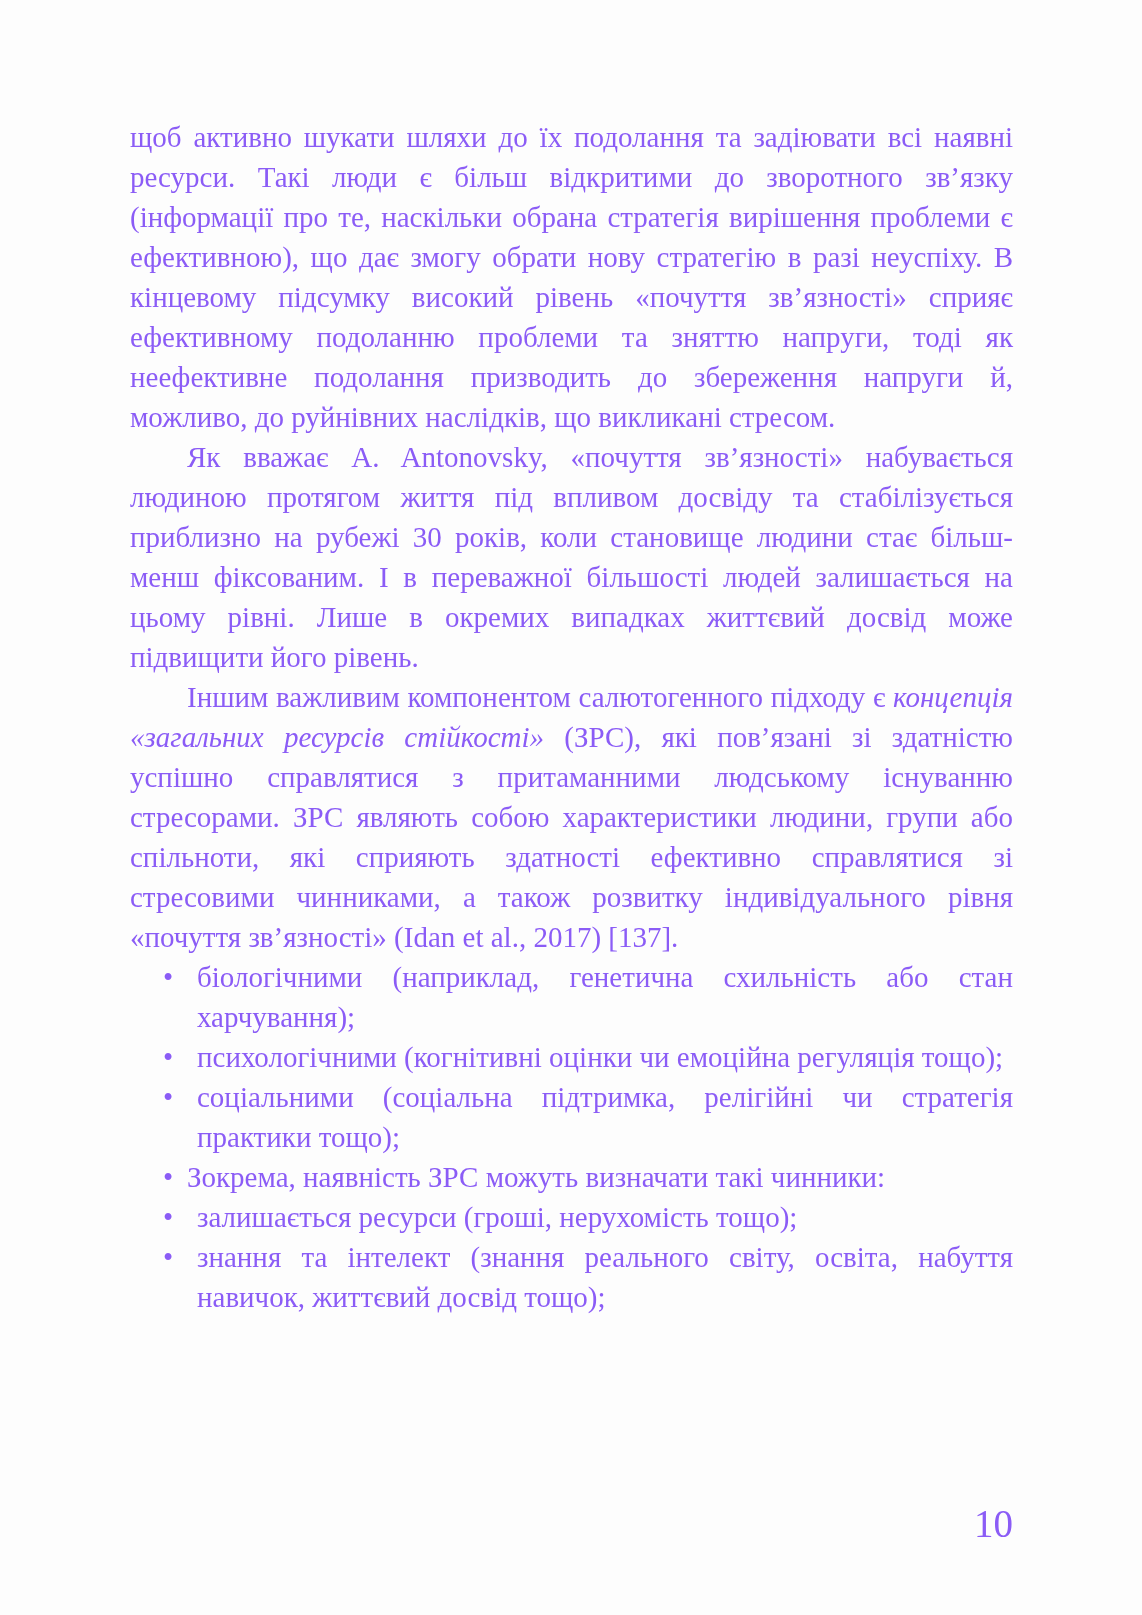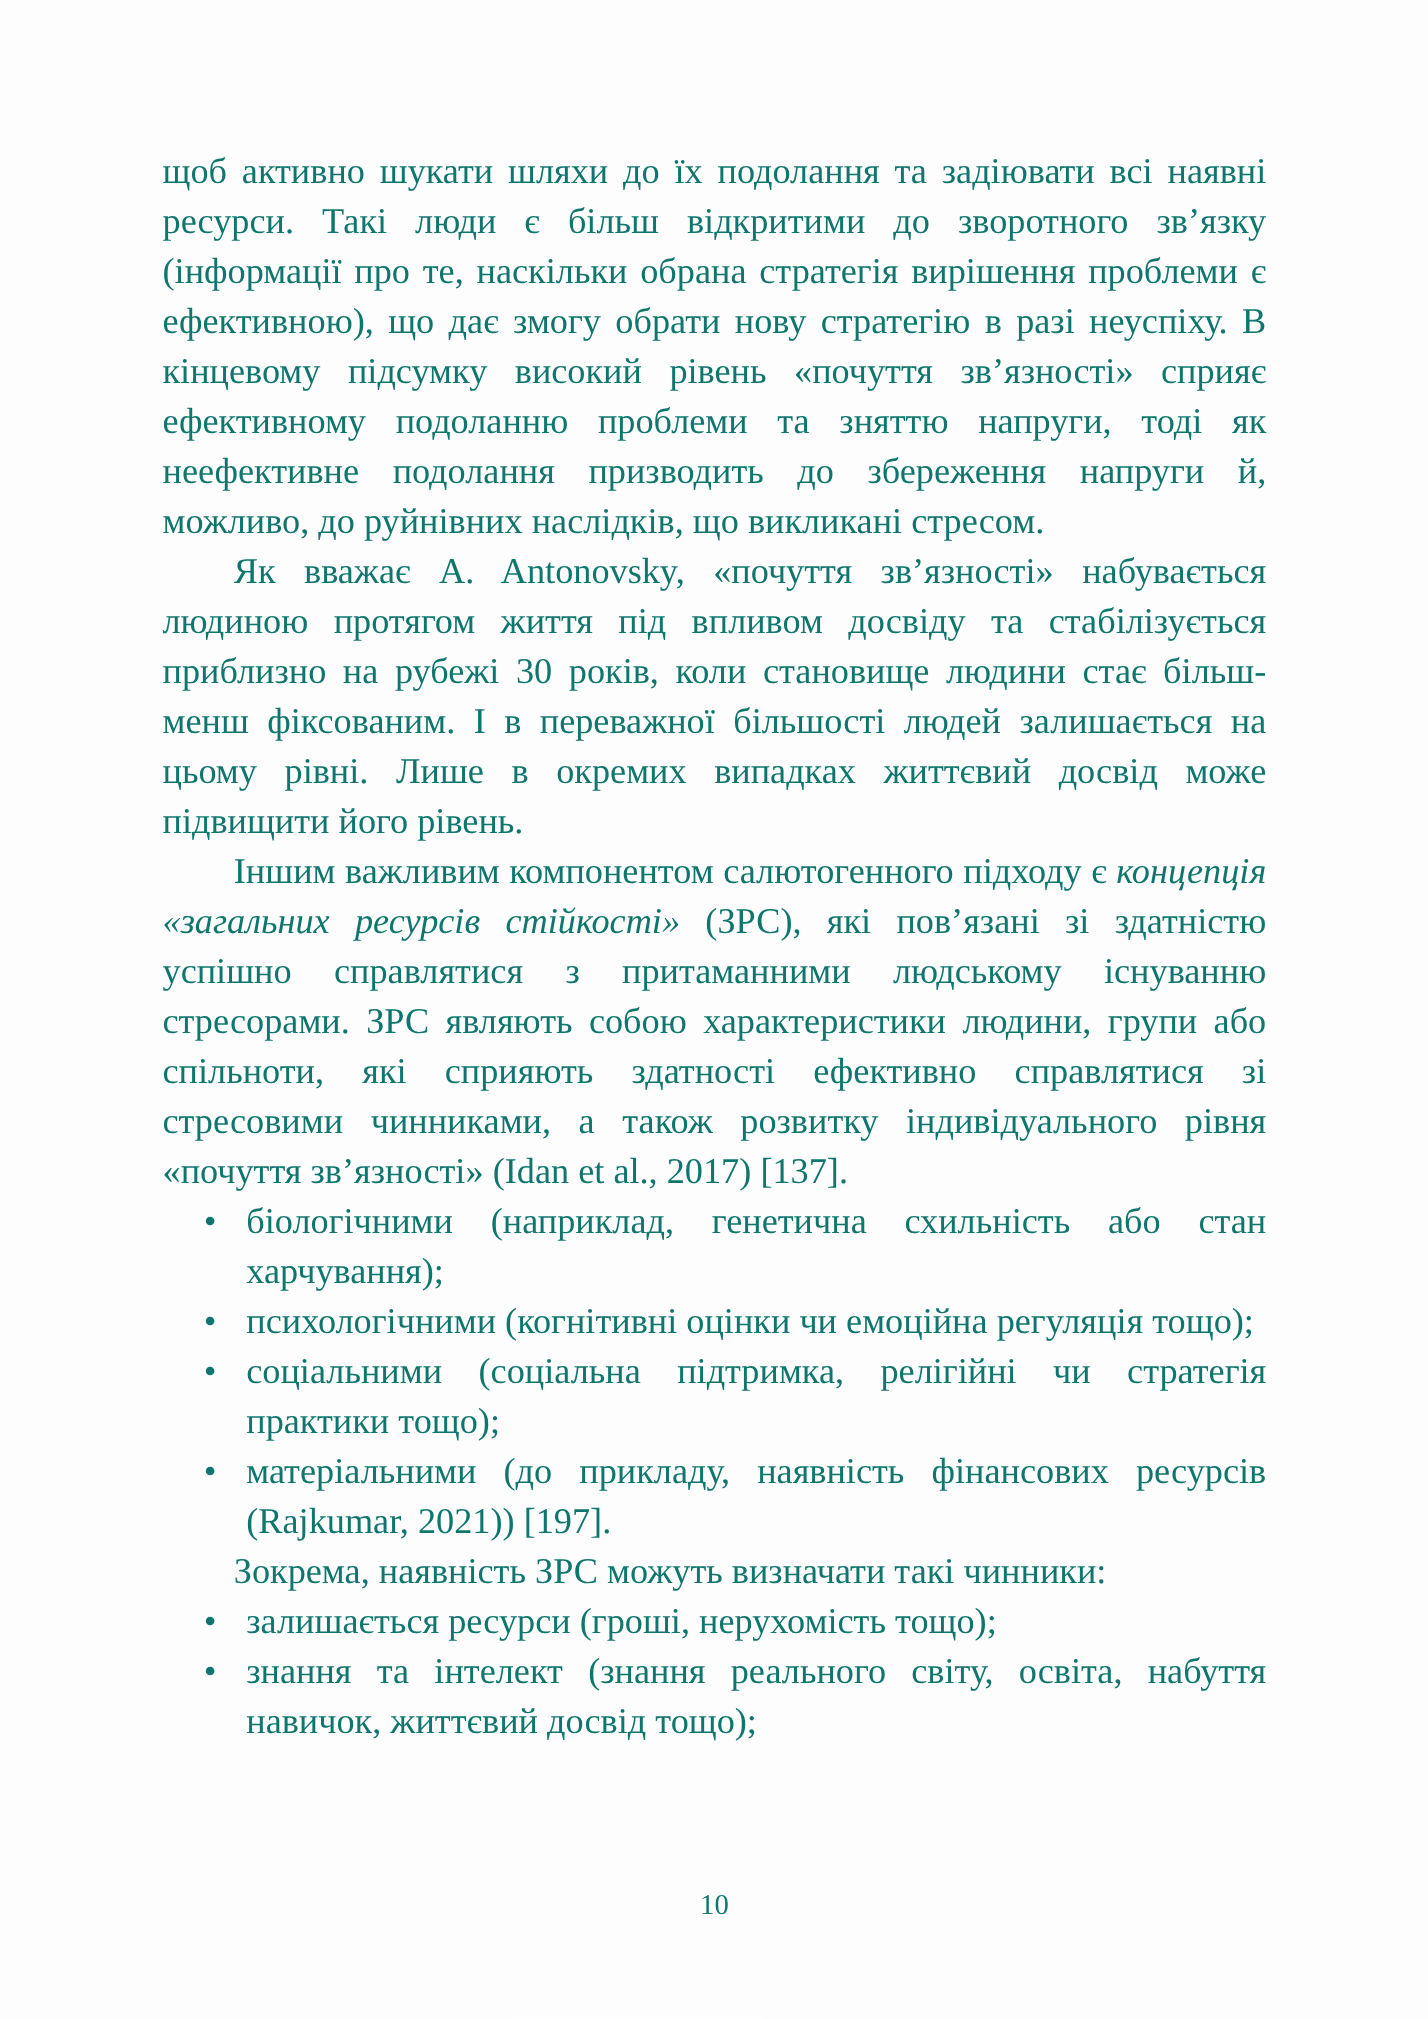--- a/index.html
+++ b/index.html
@@ -7,21 +7,21 @@
     padding: 0;
     background: #ffffff;
   }
   .page {
     position: relative;
     width: 1142px;
     height: 1615px;
     background: #fdfdfd;
     overflow: hidden;
     font-family: "Liberation Serif", "DejaVu Serif", serif;
-    color: #0f766e;
+    color: #8b5cf6;
   }
   .content {
     position: absolute;
     left: 130px;
     top: 117px;
     width: 883px;
     font-size: 29px;
     line-height: 40px;
     text-align: justify;
     text-justify: inter-word;
@@ -44,22 +44,22 @@
   .bullet-item .bullet {
     position: absolute;
     left: 33px;
     top: 0;
   }
   .page-number {
     position: absolute;
     left: 130px;
     top: 1504px;
     width: 883px;
-    text-align: center;
-    font-size: 23px;
+    text-align: right;
+    font-size: 39px;
     line-height: 40px;
   }
 </style>
 </head>
 <body>
 
 <div class="page">
   <div class="content">
 
     <p class="para no-indent">щоб активно шукати шляхи до їх подолання та задіювати всі наявні ресурси. Такі люди є більш відкритими до зворотного зв’язку (інформації про те, наскільки обрана стратегія вирішення проблеми є ефективною), що дає змогу обрати нову стратегію в разі неуспіху. В кінцевому підсумку високий рівень «почуття зв’язності» сприяє ефективному подоланню проблеми та зняттю напруги, тоді як неефективне подолання призводить до збереження напруги й, можливо, до руйнівних наслідків, що викликані стресом.</p>
@@ -68,21 +68,21 @@
 
     <p class="para"><span>Іншим важливим компонентом салютогенного підходу є </span><span class="italic-term">концепція «загальних ресурсів стійкості»</span><span> (ЗРС), які пов’язані зі здатністю успішно справлятися з притаманними людському існуванню стресорами. ЗРС являють собою характеристики людини, групи або спільноти, які сприяють здатності ефективно справлятися зі стресовими чинниками, а також розвитку індивідуального рівня «почуття зв’язності» (Idan et al., 2017) [137].</span></p>
 
 
     <div class="bullet-item"><span class="bullet">•</span><span>біологічними (наприклад, генетична схильність або стан харчування);</span></div>
 
     <div class="bullet-item"><span class="bullet">•</span><span>психологічними (когнітивні оцінки чи емоційна регуляція тощо);</span></div>
 
     <div class="bullet-item"><span class="bullet">•</span><span>соціальними (соціальна підтримка, релігійні чи стратегія практики тощо);</span></div>
 
-    <div class="bullet-item"><span class="bullet">•</span><span>матеріальними (до прикладу, наявність фінансових ресурсів (Rajkumar, 2021)) [197].</span></div>
+    <div class="bullet-item"><span class="bullet">•</span></div>
 
     <p class="para">Зокрема, наявність ЗРС можуть визначати такі чинники:</p>
 
     <div class="bullet-item"><span class="bullet">•</span><span>залишається ресурси (гроші, нерухомість тощо);</span></div>
 
     <div class="bullet-item"><span class="bullet">•</span><span>знання та інтелект (знання реального світу, освіта, набуття навичок, життєвий досвід тощо);</span></div>
 
   </div>
 
   <div class="page-number">10</div>

